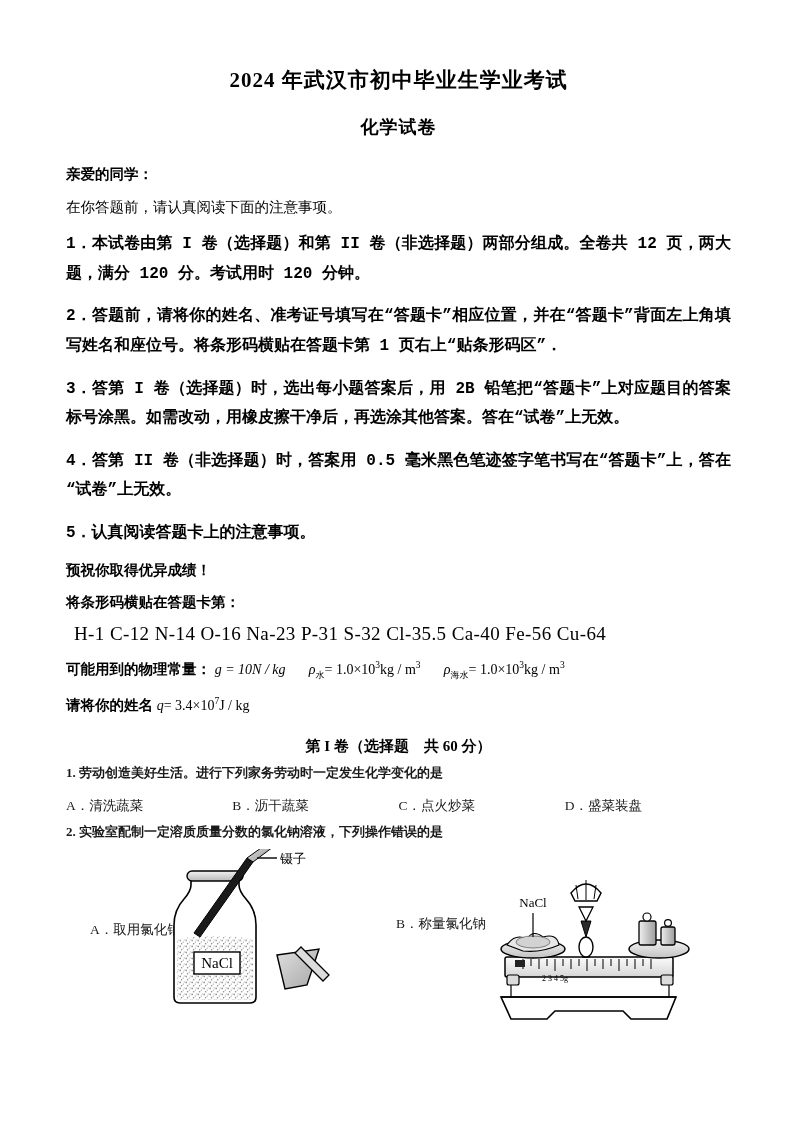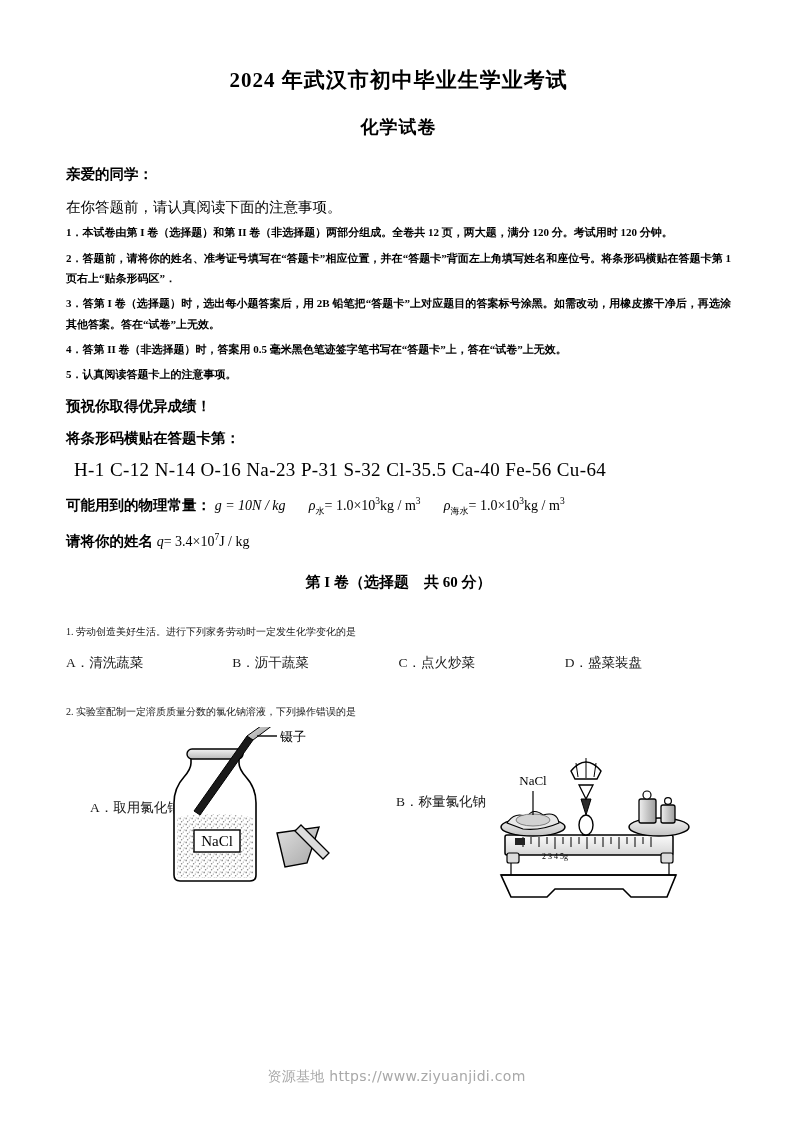--- a/index.html
+++ b/index.html
@@ -52,24 +52,25 @@
     font-size: 14.5px;
     margin-top: 26px;
   }
   .lead {
     font-weight: normal;
     font-size: 14.5px;
     margin-top: 14px;
   }
   .note {
     font-weight: bold;
-    font-size: 11px;
-    margin-top: 5px;
+    font-size: 16px;
+    margin-top: 13px;
     line-height: 1.85;
     text-align: justify;
+    font-family: Liberation Mono, monospace;
   }
   .wish {
     font-weight: bold;
     font-size: 14.5px;
     margin-top: 12px;
   }
   .const-head {
     font-weight: bold;
     font-size: 14.5px;
     margin-top: 13px;
@@ -118,23 +119,24 @@
     margin-top: 22px;
   }
   .section-head {
     font-weight: bold;
     font-size: 15px;
     margin-top: 14px;
   }
 
   
   .question {
-    font-size: 10px;
-    margin-top: 33px;
+    font-size: 13px;
+    margin-top: 8px;
     color: #1a1a1a;
+    font-weight: bold;
   }
   .options-row {
     display: flex;
     font-size: 13.5px;
     margin-top: 15px;
     color: #1a1a1a;
   }
   .options-row .opt { flex: 0 0 25%; }
 
   
@@ -350,14 +352,13 @@
           <rect x="36" y="126" width="12" height="10" rx="2" fill="#dcdcdc" stroke="#000" stroke-width="1.2"></rect>
           <rect x="190" y="126" width="12" height="10" rx="2" fill="#dcdcdc" stroke="#000" stroke-width="1.2"></rect>
           <path d="M40 136 L40 148 M198 136 L198 148" stroke="#000" stroke-width="1.2"></path>
         </g>
       </svg>
 
     </div>
 
   </div>
 
-  <div class="footer">资源基地 https://www.ziyuanjidi.com</div>
 </div>
 
 </body></html>

